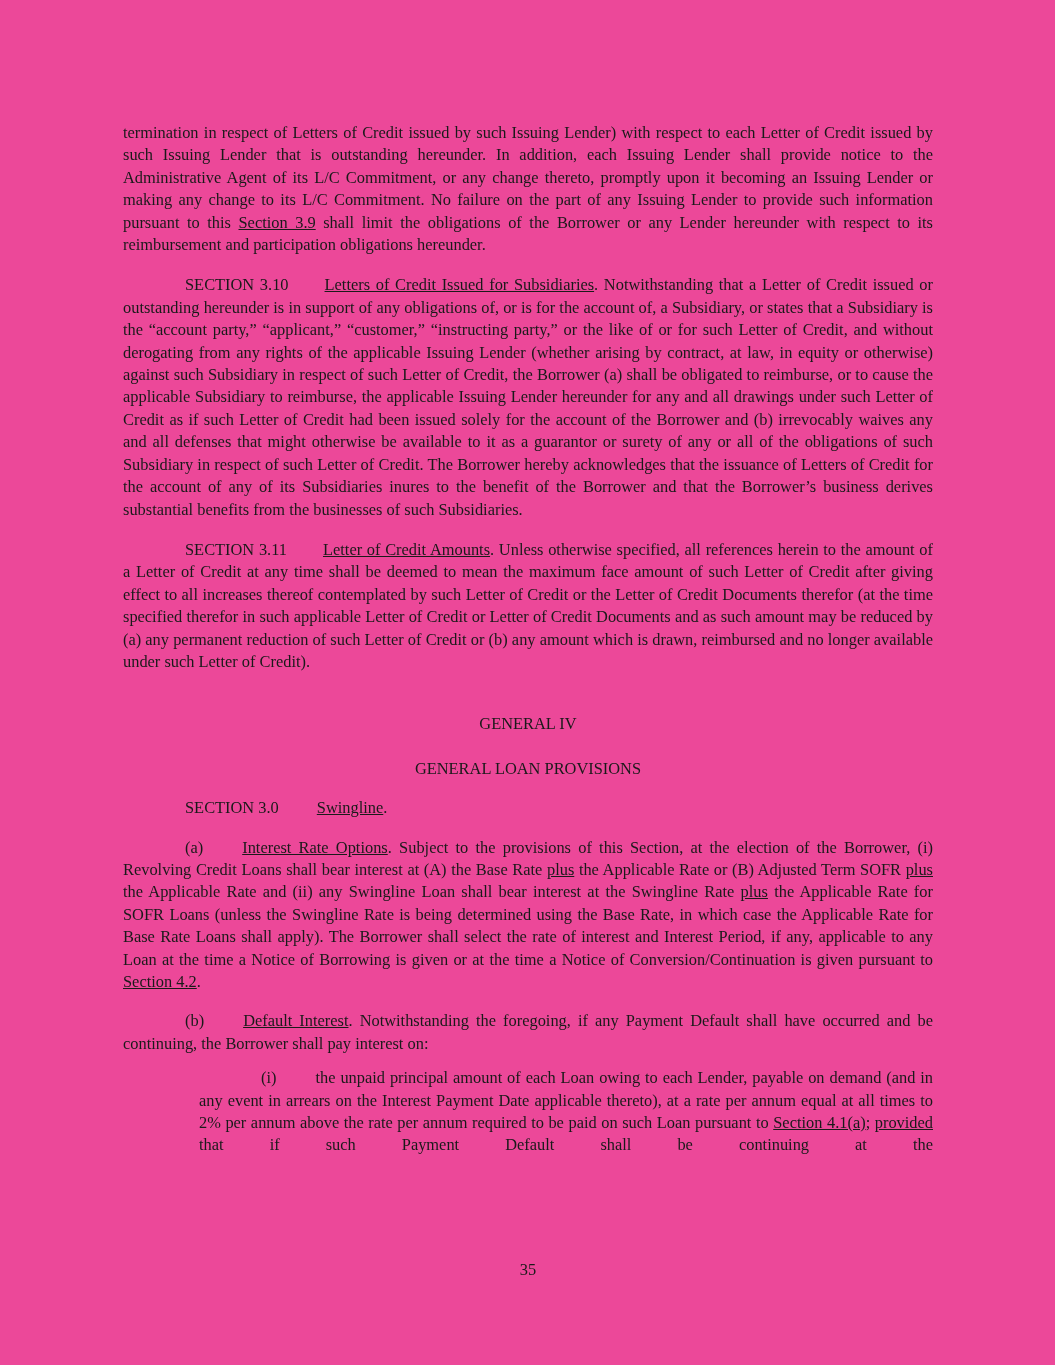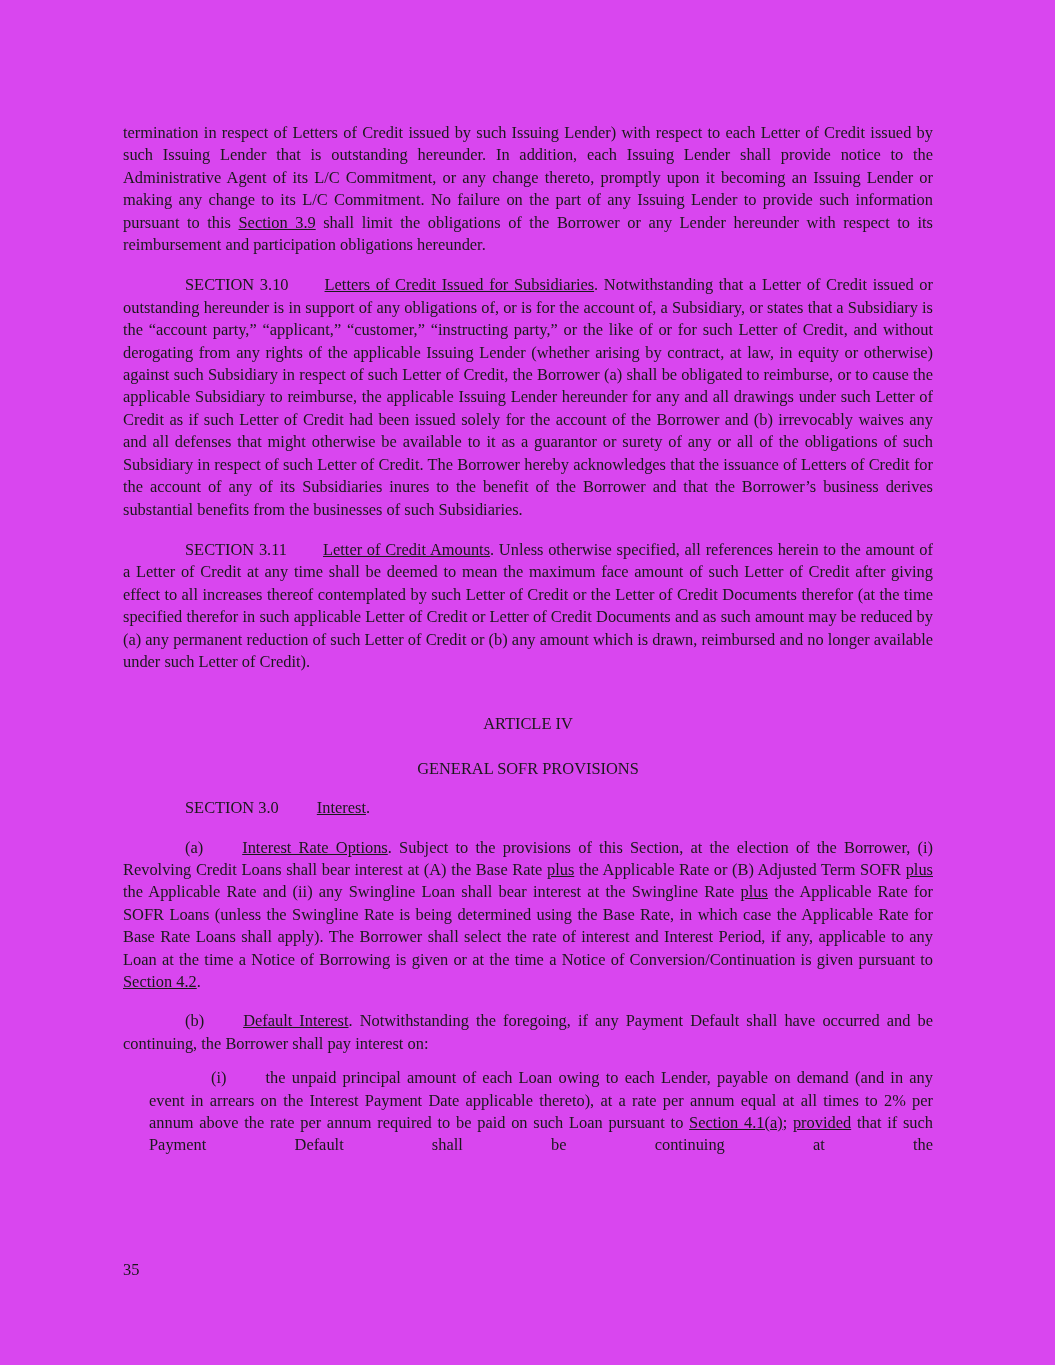--- a/index.html
+++ b/index.html
@@ -11,21 +11,21 @@
     width: 1055px;
     height: 1365px;
     font-family: "Liberation Serif", "DejaVu Serif", serif;
     color: #1a1a1a;
     overflow: hidden;
   }
   .page {
     position: relative;
     width: 1055px;
     height: 1365px;
-    background: #d946ef;
+    background: #ec4899;
   }
   .content {
     position: absolute;
     left: 123px;
     top: 122px;
     width: 810px;
   }
   p.para {
     margin: 0 0 18px 0;
     font-size: 16.4px;
@@ -36,58 +36,59 @@
     margin: 0 0 22px 0;
     font-size: 16.4px;
     line-height: 22.4px;
     text-align: center;
   }
   p.mb25 { margin-bottom: 40px; }
   p.mb17 { margin-bottom: 17px; }
   p.mb22 { margin-bottom: 12px; }
   p.mb0  { margin-bottom: 0; }
   p.sub {
-    margin-left: 26px;
+    margin-left: 76px;
   }
   p.justify-last {
     text-align-last: justify;
   }
   .u {
     text-decoration: underline;
   }
   .tab {
     display: inline-block;
     height: 1px;
   }
   .pageno {
     position: absolute;
     left: 123px;
     top: 1259px;
     width: 810px;
+    text-align: center;
     font-size: 16.4px;
     line-height: 22.4px;
   }
 </style>
 </head>
 <body>
 
 <div class="page">
   <div class="content">
 
     <p class="para"><span>termination in respect of Letters of Credit issued by such Issuing Lender) with respect to each Letter of Credit issued by such Issuing Lender that is outstanding hereunder.  In addition, each Issuing Lender shall provide notice to the Administrative Agent of its L/C Commitment, or any change thereto, promptly upon it becoming an Issuing Lender or making any change to its L/C Commitment.  No failure on the part of any Issuing Lender to provide such information pursuant to this </span><span class="u">Section 3.9</span><span> shall limit the obligations of the Borrower or any Lender hereunder with respect to its reimbursement and participation obligations hereunder.</span></p>
 
     <p class="para"><span class="tab" style="width: 62px;"></span><span>SECTION 3.10</span><span class="tab" style="width: 36px;"></span><span class="u">Letters of Credit Issued for Subsidiaries</span><span>.  Notwithstanding that a Letter of Credit issued or outstanding hereunder is in support of any obligations of, or is for the account of, a Subsidiary, or states that a Subsidiary is the “account party,” “applicant,” “customer,” “instructing party,” or the like of or for such Letter of Credit, and without derogating from any rights of the applicable Issuing Lender (whether arising by contract, at law, in equity or otherwise) against such Subsidiary in respect of such Letter of Credit, the Borrower (a) shall be obligated to reimburse, or to cause the applicable Subsidiary to reimburse, the applicable Issuing Lender hereunder for any and all drawings under such Letter of Credit as if such Letter of Credit had been issued solely for the account of the Borrower and (b) irrevocably waives any and all defenses that might otherwise be available to it as a guarantor or surety of any or all of the obligations of such Subsidiary in respect of such Letter of Credit.  The Borrower hereby acknowledges that the issuance of Letters of Credit for the account of any of its Subsidiaries inures to the benefit of the Borrower and that the Borrower’s business derives substantial benefits from the businesses of such Subsidiaries.</span></p>
 
     <p class="para mb25"><span class="tab" style="width: 62px;"></span><span>SECTION 3.11</span><span class="tab" style="width: 36px;"></span><span class="u">Letter of Credit Amounts</span><span>.  Unless otherwise specified, all references herein to the amount of a Letter of Credit at any time shall be deemed to mean the maximum face amount of such Letter of Credit after giving effect to all increases thereof contemplated by such Letter of Credit or the Letter of Credit Documents therefor (at the time specified therefor in such applicable Letter of Credit or Letter of Credit Documents and as such amount may be reduced by (a) any permanent reduction of such Letter of Credit or (b) any amount which is drawn, reimbursed and no longer available under such Letter of Credit).</span></p>
 
-    <p class="center-head">ARTICLE IV</p>
+    <p class="center-head">GENERAL IV</p>
 
-    <p class="center-head mb17">GENERAL SOFR PROVISIONS</p>
+    <p class="center-head mb17">GENERAL LOAN PROVISIONS</p>
 
-    <p class="para mb17"><span class="tab" style="width: 62px;"></span><span>SECTION 3.0</span><span class="tab" style="width: 38px;"></span><span class="u">Interest</span><span>.</span></p>
+    <p class="para mb17"><span class="tab" style="width: 62px;"></span><span>SECTION 3.0</span><span class="tab" style="width: 38px;"></span><span class="u">Swingline</span><span>.</span></p>
 
     <p class="para mb17"><span class="tab" style="width: 62px;"></span><span>(a)</span><span class="tab" style="width: 39px;"></span><span class="u">Interest Rate Options</span><span>.  Subject to the provisions of this Section, at the election of the Borrower, (i) Revolving Credit Loans shall bear interest at (A) the Base Rate </span><span class="u">plus</span><span> the Applicable Rate or (B) Adjusted Term SOFR </span><span class="u">plus</span><span> the Applicable Rate and (ii) any Swingline Loan shall bear interest at the Swingline Rate </span><span class="u">plus</span><span> the Applicable Rate for SOFR Loans (unless the Swingline Rate is being determined using the Base Rate, in which case the Applicable Rate for Base Rate Loans shall apply).  The Borrower shall select the rate of interest and Interest Period, if any, applicable to any Loan at the time a Notice of Borrowing is given or at the time a Notice of Conversion/Continuation is given pursuant to </span><span class="u">Section 4.2</span><span>.</span></p>
 
     <p class="para mb22"><span class="tab" style="width: 62px;"></span><span>(b)</span><span class="tab" style="width: 39px;"></span><span class="u">Default Interest</span><span>. Notwithstanding the foregoing, if any Payment Default shall have occurred and be continuing, the Borrower shall pay interest on:</span></p>
 
     <p class="para sub justify-last mb0"><span class="tab" style="width: 62px;"></span><span>(i)</span><span class="tab" style="width: 39px;"></span><span>the unpaid principal amount of each Loan owing to each Lender, payable on demand (and in any event in arrears on the Interest Payment Date applicable thereto), at a rate per annum equal at all times to 2% per annum above the rate per annum required to be paid on such Loan pursuant to </span><span class="u">Section 4.1(a)</span><span>; </span><span class="u">provided</span><span> that if such Payment Default shall be continuing at the</span></p>
 
   </div>
 
   <div class="pageno">35</div>

